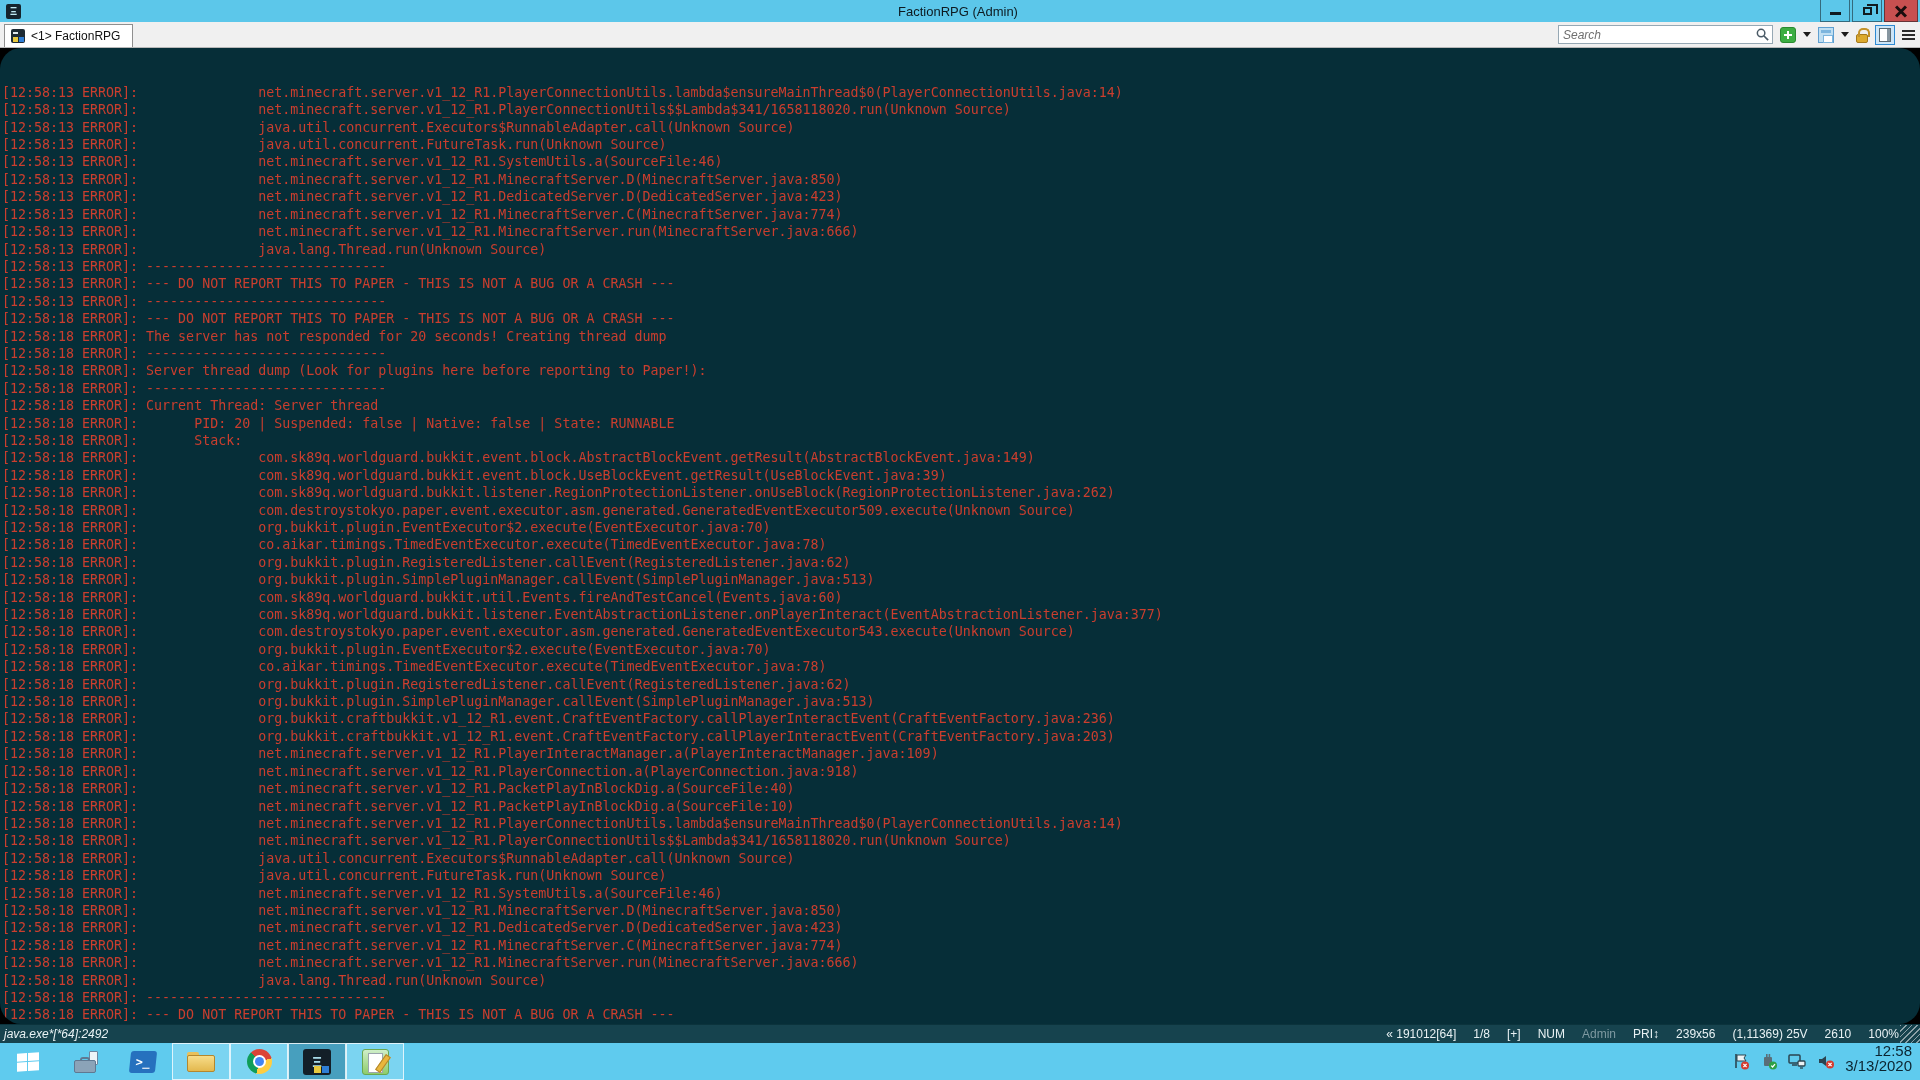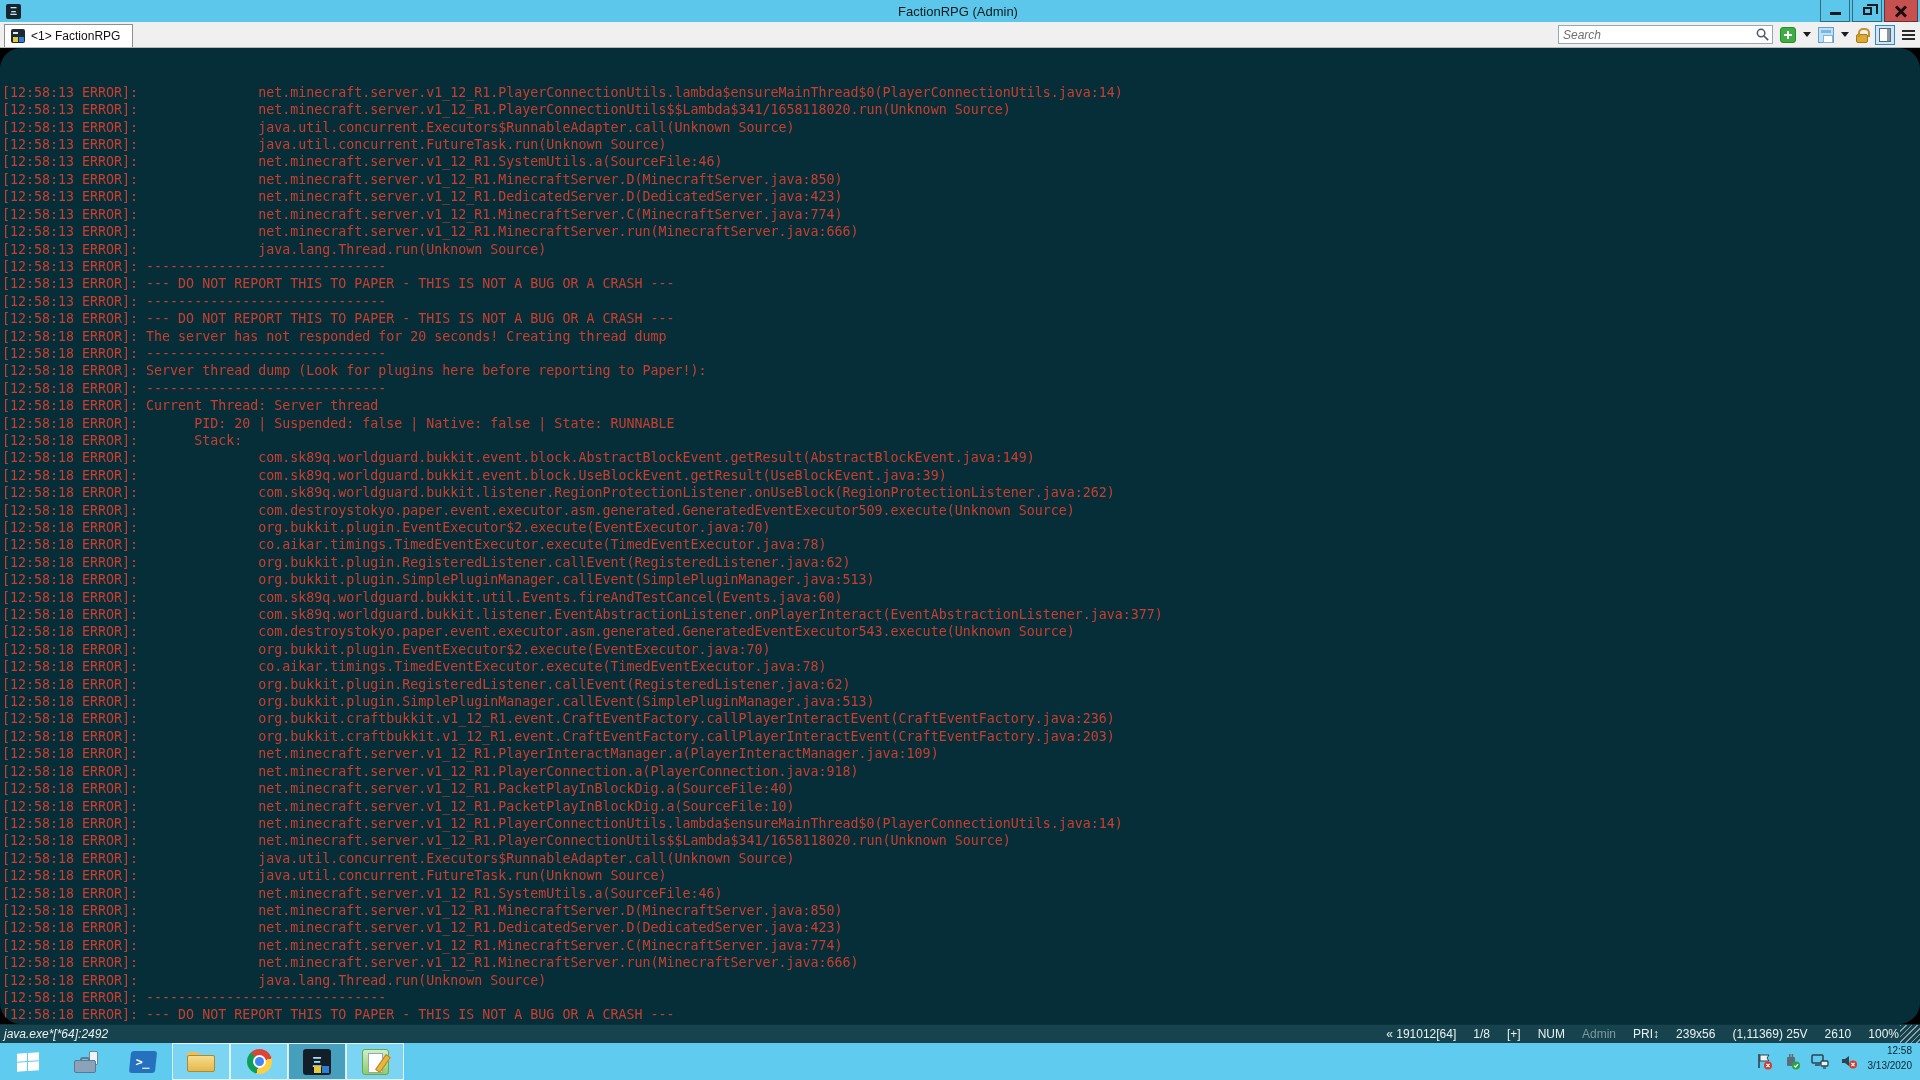--- a/index.html
+++ b/index.html
@@ -81,21 +81,21 @@
   .chrome { width:25px; height:25px; border-radius:50%; background:conic-gradient(from -45deg, #db4437 0 120deg, #ffcd40 0 240deg, #0f9d58 0 360deg); position:relative; }
   .chrome::before { content:""; position:absolute; left:6px; top:6px; width:13px; height:13px; background:#fff; border-radius:50%; }
   .chrome::after { content:""; position:absolute; left:8px; top:8px; width:9px; height:9px; background:#4285f4; border-radius:50%; }
   .conemu-ico { width:28px; height:26px; background:#131f28; border-radius:3px; position:relative; color:#a8dcea; font-weight:bold; font-size:15px; display:flex; align-items:center; justify-content:center; }
   .conemu-ico::after { content:""; position:absolute; right:2px; bottom:2px; width:7px; height:7px; background:#2f7fd6; box-shadow:-8px 0 0 #e8c93e; }
   .npp { width:27px; height:26px; background:linear-gradient(#cfeec9,#8ecc6a); border:1px solid #6aa84f; border-radius:3px; position:relative; }
   .npp::before { content:""; position:absolute; left:5px; top:3px; width:13px; height:18px; background:#fff; border:1px solid #9aa5ad; }
   .npp::after { content:""; position:absolute; right:2px; top:4px; width:4px; height:17px; background:#e9b63c; border:1px solid #b3872e; transform:rotate(35deg); }
   .tray { margin-left:auto; display:flex; align-items:center; gap:10px; padding-right:10px; }
   .tray svg { display:block; }
-  .clock { text-align:right; font-size:10px; color:#0b2430; line-height:15px; padding-right:8px; }
+  .clock { text-align:right; font-size:15px; color:#0b2430; line-height:15px; padding-right:8px; }
 
   [data-interactable="true"] { cursor:default; }
 </style>
 </head>
 <body>
 
 <div class="screen" data-interactable="false">
 
   <div class="titlebar" data-interactable="false">
     <div class="app-icon" data-interactable="true">Ξ</div>

